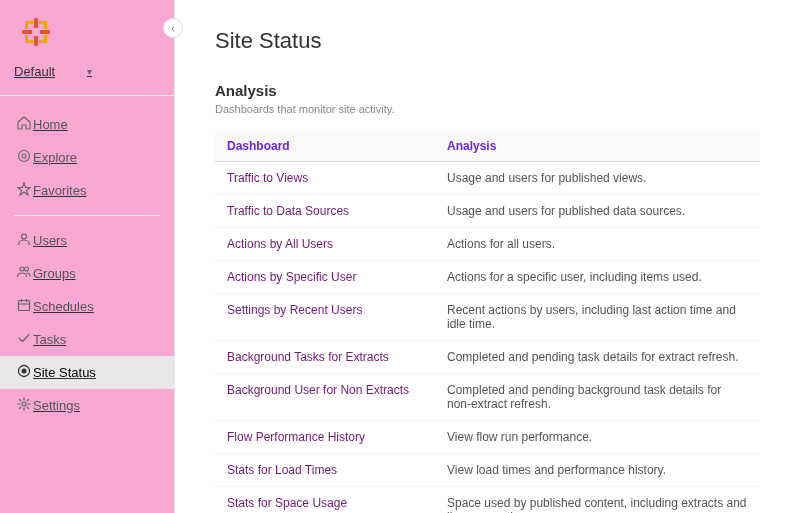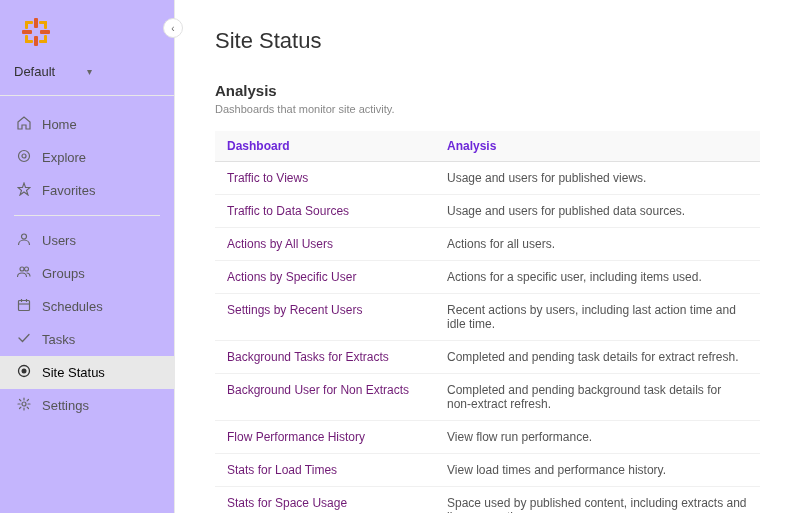--- a/index.html
+++ b/index.html
@@ -2,25 +2,26 @@
 <html><head>
   <meta charset="utf-8">
   <style>
     * { box-sizing: border-box; margin: 0; padding: 0; }
     body { font-family: -apple-system, BlinkMacSystemFont, 'Segoe UI', Arial, sans-serif; font-size: 13px; color: #333; background: #fff; display: flex; height: 513px; overflow: hidden; }
 
     
     .sidebar {
       width: 175px;
       min-width: 175px;
-      background: #c4b5fd;
+      background: #f9a8d4;
       border-right: 1px solid #e8e8e8;
       display: flex;
       flex-direction: column;
       height: 100%;
+      text-decoration: underline;
     }
     .sidebar-logo {
       padding: 16px 20px 12px;
       display: flex;
       align-items: center;
     }
     .logo-icon {
       width: 32px;
       height: 32px;
     }
@@ -49,21 +50,21 @@
       overflow-y: auto;
       padding: 8px 0;
     }
     .nav-item {
       display: flex;
       align-items: center;
       padding: 8px 16px;
       cursor: pointer;
       color: #555;
       font-size: 13px;
-      gap: 10px;
+      gap: 1px;
       border-radius: 0;
       transition: background 0.1s;
     }
     .nav-item.active { background: #e8e8e8; color: #000; font-weight: 500; }
     .nav-icon { width: 16px; text-align: center; font-size: 14px; color: #666; }
     .nav-item.active .nav-icon { color: #333; }
 
     .sidebar-section-divider {
       height: 1px;
       background: #e8e8e8;

